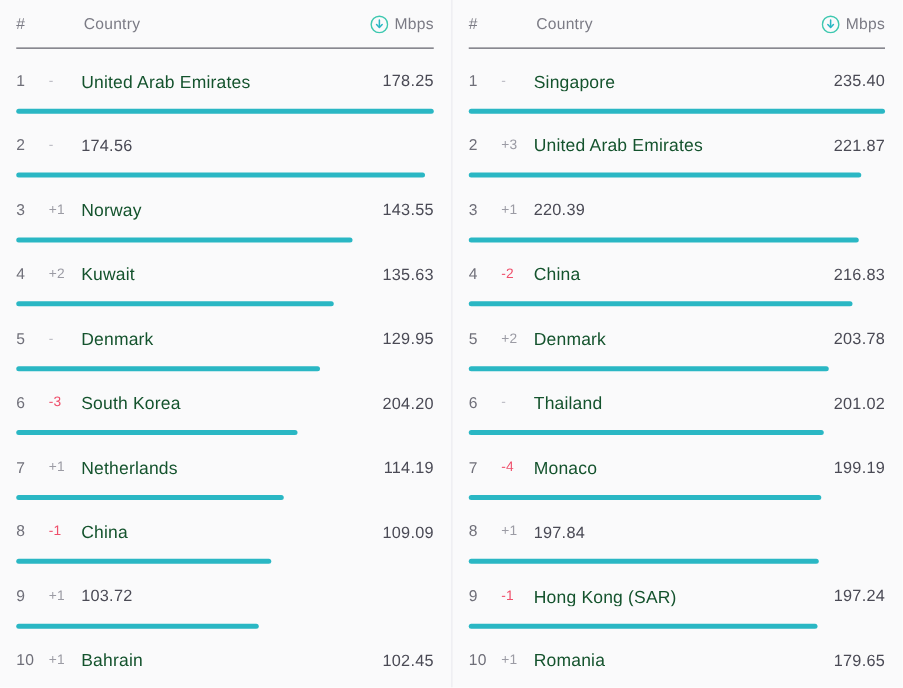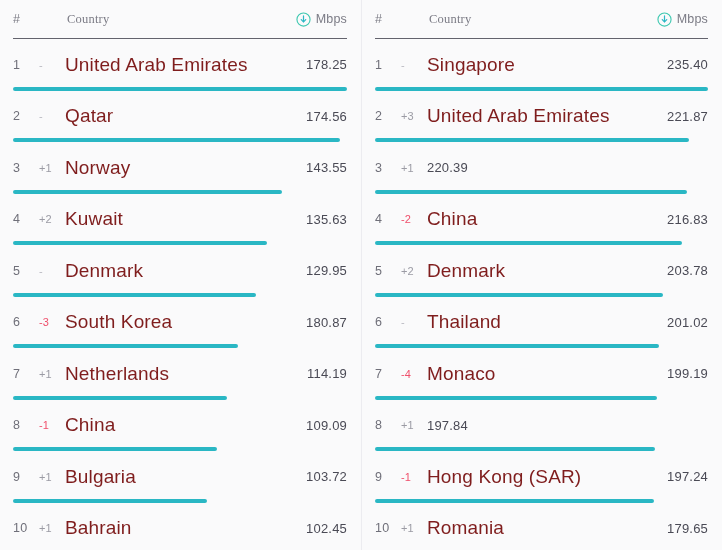--- a/index.html
+++ b/index.html
@@ -44,21 +44,20 @@
     font-size: 12.5px;
     color: #7b7b85;
     letter-spacing: .2px;
   }
   .th-country {
     flex: 1;
     font-size: 12.5px;
     color: #7b7b85;
     padding-left: 22px;
     letter-spacing: .2px;
-    font-family: Liberation Serif, serif;
   }
   .th-metric {
     display: flex;
     align-items: center;
     gap: 5px;
     font-size: 12.5px;
     color: #7b7b85;
     letter-spacing: .2px;
   }
   .dl-icon {
@@ -87,22 +86,22 @@
     width: 26px;
     flex: 0 0 26px;
     font-size: 11px;
     letter-spacing: .2px;
     color: #9b9ba4;
   }
   .r-delta.neg { color: #ef4f6b; }
   .r-delta.flat { color: #b9b9c1; }
   .r-country {
     flex: 1;
-    font-size: 19px;
-    color: #7f1d1d;
+    font-size: 14px;
+    color: #14532d;
     letter-spacing: .15px;
     white-space: nowrap;
     overflow: hidden;
     text-overflow: ellipsis;
     padding-right: 8px;
   }
   .r-value {
     font-size: 13px;
     color: #4a4a55;
     letter-spacing: .2px;
@@ -147,21 +146,20 @@
           <div class="r-delta flat">-</div>
           <div class="r-country">United Arab Emirates</div>
           <div class="r-value">178.25</div>
           <div class="bar-track">
             <div class="bar-fill" style="width: 100%; background: rgb(42, 183, 196);"></div>
           </div>
         </div>
         <div class="row">
           <div class="r-rank">2</div>
           <div class="r-delta flat">-</div>
-          <div class="r-country">Qatar</div>
           <div class="r-value">174.56</div>
           <div class="bar-track">
             <div class="bar-fill" style="width: 97.9%; background: rgb(42, 183, 196);"></div>
           </div>
         </div>
         <div class="row">
           <div class="r-rank">3</div>
           <div class="r-delta ">+1</div>
           <div class="r-country">Norway</div>
           <div class="r-value">143.55</div>
@@ -184,21 +182,21 @@
           <div class="r-country">Denmark</div>
           <div class="r-value">129.95</div>
           <div class="bar-track">
             <div class="bar-fill" style="width: 72.9%; background: rgb(42, 183, 196);"></div>
           </div>
         </div>
         <div class="row">
           <div class="r-rank">6</div>
           <div class="r-delta neg">-3</div>
           <div class="r-country">South Korea</div>
-          <div class="r-value">180.87</div>
+          <div class="r-value">204.20</div>
           <div class="bar-track">
             <div class="bar-fill" style="width: 67.5%; background: rgb(42, 183, 196);"></div>
           </div>
         </div>
         <div class="row">
           <div class="r-rank">7</div>
           <div class="r-delta ">+1</div>
           <div class="r-country">Netherlands</div>
           <div class="r-value">114.19</div>
           <div class="bar-track">
@@ -210,21 +208,20 @@
           <div class="r-delta neg">-1</div>
           <div class="r-country">China</div>
           <div class="r-value">109.09</div>
           <div class="bar-track">
             <div class="bar-fill" style="width: 61.2%; background: rgb(42, 183, 196);"></div>
           </div>
         </div>
         <div class="row">
           <div class="r-rank">9</div>
           <div class="r-delta ">+1</div>
-          <div class="r-country">Bulgaria</div>
           <div class="r-value">103.72</div>
           <div class="bar-track">
             <div class="bar-fill" style="width: 58.2%; background: rgb(42, 183, 196);"></div>
           </div>
         </div>
         <div class="row">
           <div class="r-rank">10</div>
           <div class="r-delta ">+1</div>
           <div class="r-country">Bahrain</div>
           <div class="r-value">102.45</div>

